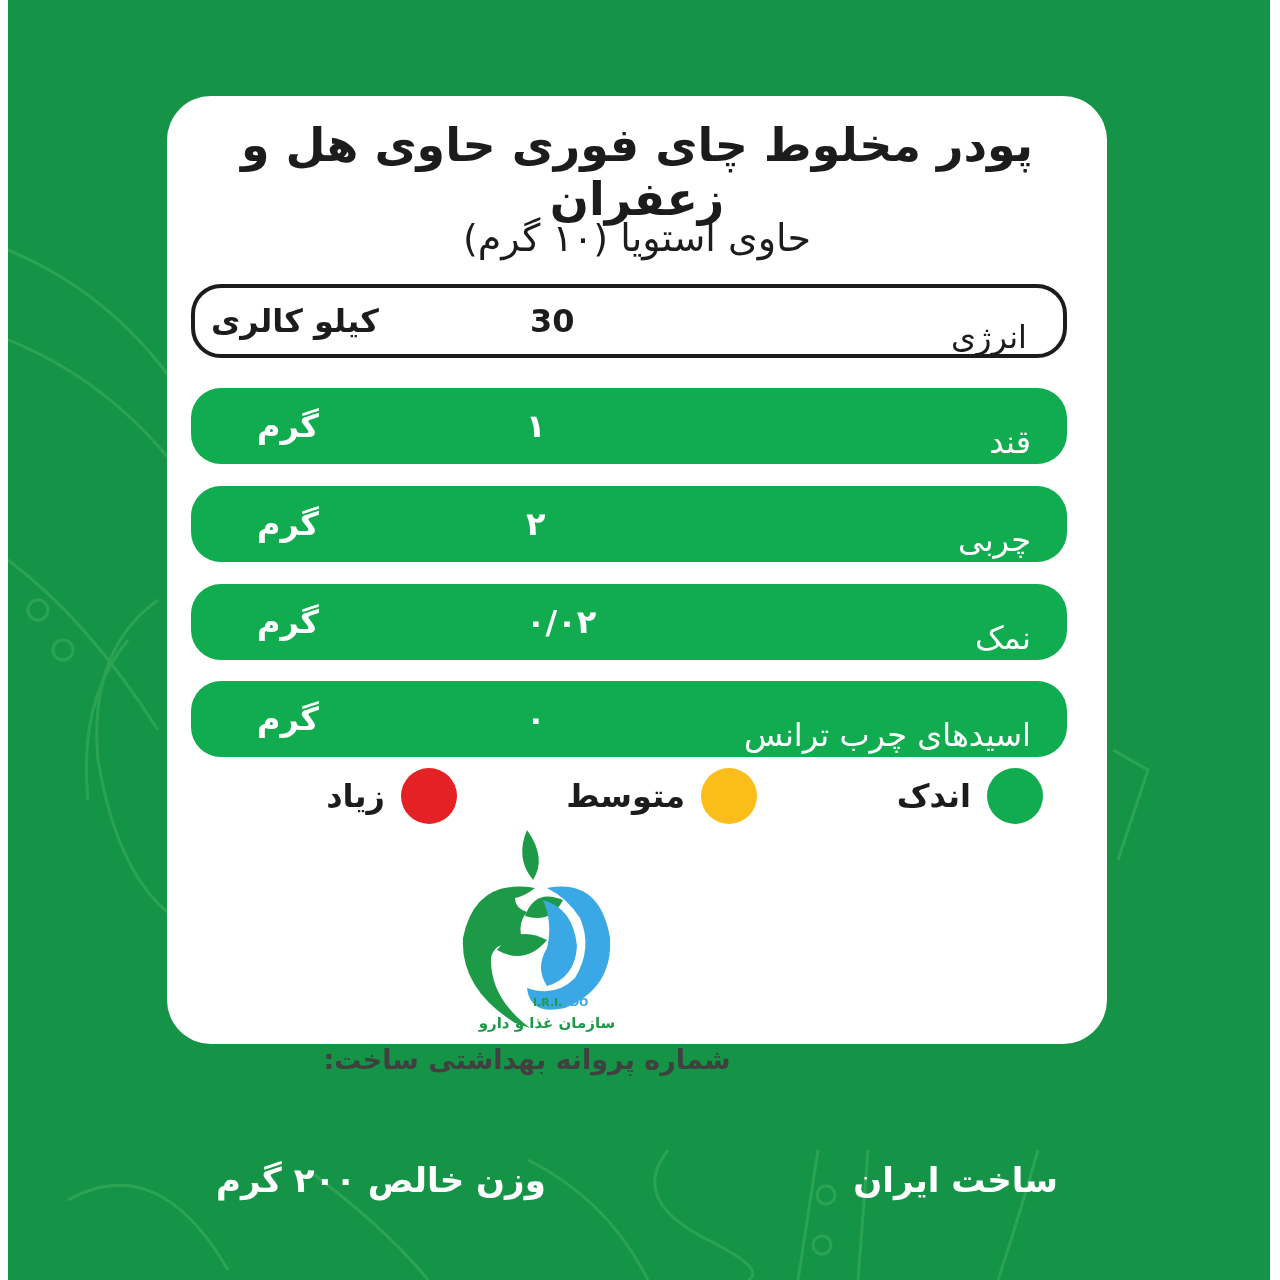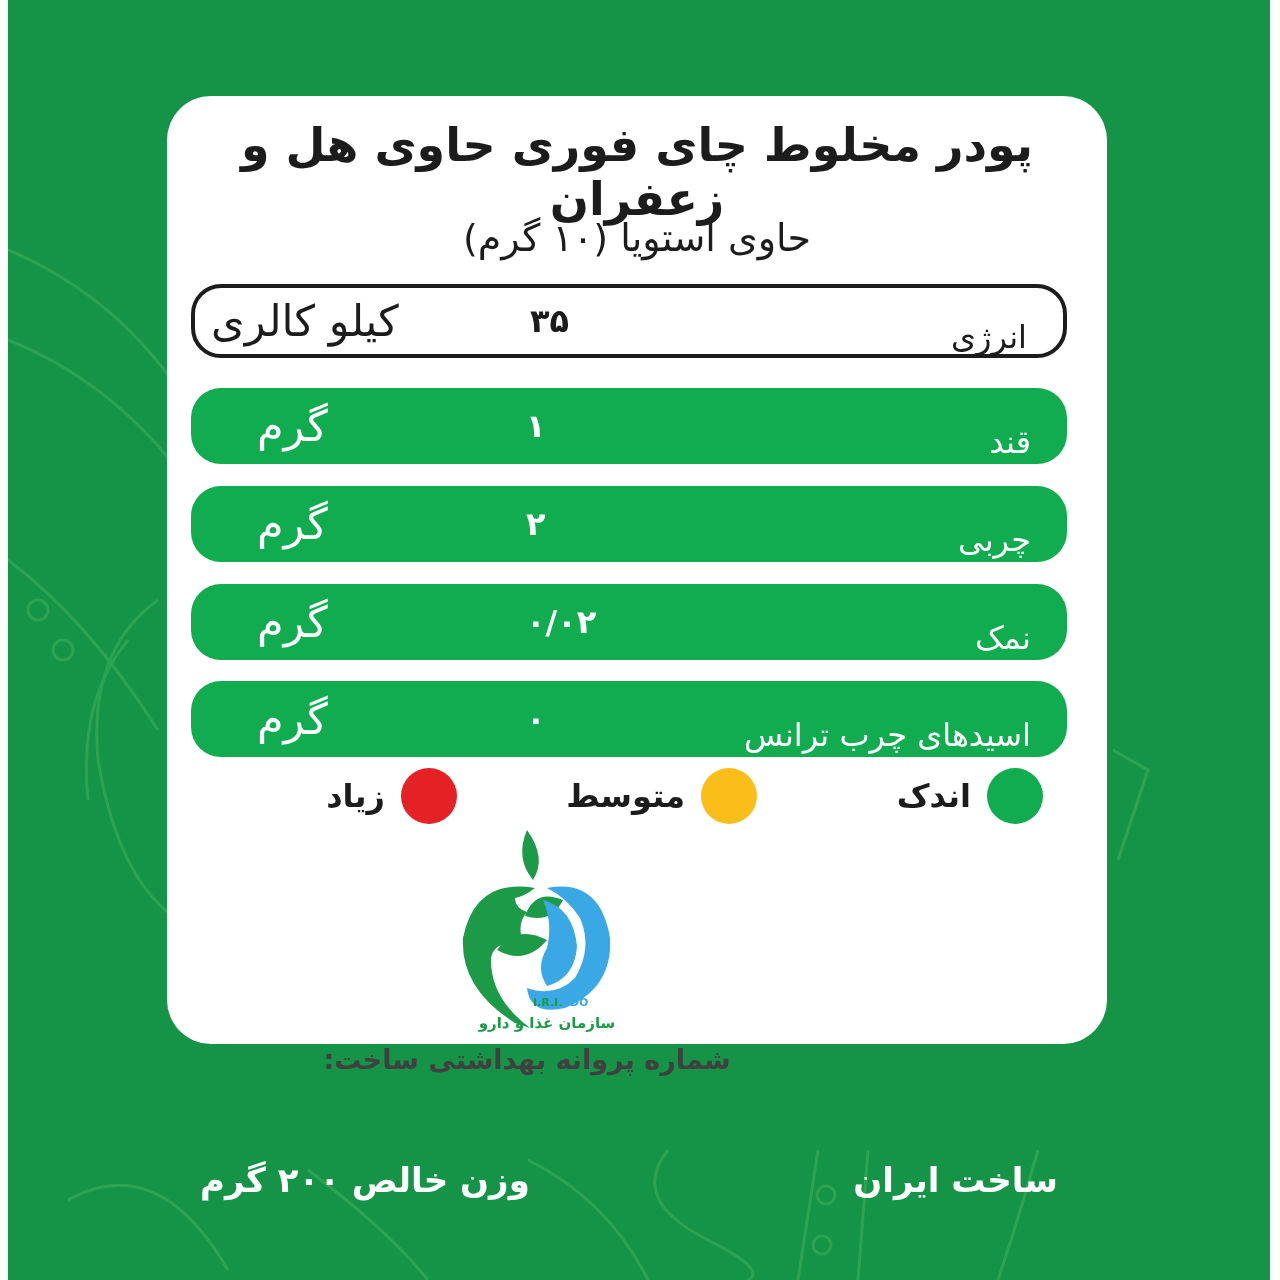--- a/index.html
+++ b/index.html
@@ -8,21 +8,21 @@
   .bg { position:absolute; left:8px; top:0; width:1262px; height:1280px; background:#159447; overflow:hidden; }
   .bg svg { position:absolute; left:0; top:0; }
   .card { position:absolute; left:167px; top:96px; width:940px; height:948px; background:#ffffff; border-radius:44px; }
   .title { position:absolute; left:0; right:0; top:22px; text-align:center; font-size:46px; font-weight:bold; color:#1c1c1c; direction:rtl; letter-spacing:-0.5px; }
   .subtitle { position:absolute; left:0; right:0; top:108px; text-align:center; font-size:38px; color:#1c1c1c; direction:rtl;margin-top:12px; }
   .row { position:absolute; left:24px; width:876px; height:76px; border-radius:30px; direction:rtl; }
   .row.energy { top:188px; height:74px; border:4px solid #1c1c1c; box-sizing:border-box; background:#fff; }
   .row.green { background:#10ac4f; width:876px; }
   .row .lbl { position:absolute; right:36px; top:50%; transform:translateY(-50%); font-size:32px; font-weight:normal; color:#fff; white-space:nowrap;margin-top:16px; }
   .row .val { position:absolute; left:335px; top:50%; transform:translateY(-50%); font-size:32px; font-weight:bold; color:#fff; white-space:nowrap; }
-  .row .unit { position:absolute; left:66px; top:50%; transform:translateY(-50%); font-size:43px; font-weight:normal; color:#fff; white-space:nowrap; }
+  .row .unit { position:absolute; left:66px; top:50%; transform:translateY(-50%); font-size:32px; font-weight:bold; color:#fff; white-space:nowrap; }
   .row.energy .lbl, .row.energy .val, .row.energy .unit { color:#1c1c1c; }
   .row.energy .unit { left:16px; }
   .legend { position:absolute; top:672px; left:0; width:940px; height:60px; }
   .leg-item { position:absolute; top:0; height:56px; direction:rtl; display:flex; align-items:center; gap:16px; }
   .dot { width:56px; height:56px; border-radius:50%; display:inline-block; }
   .leg-label { font-size:32px; font-weight:bold; color:#1c1c1c; }
   .logo { position:absolute; left:288px; top:732px; width:160px; height:200px; }
   .logo-fa { position:absolute; left:290px; top:918px; width:180px; text-align:center; font-size:15px; font-weight:bold; color:#1c9a48; direction:rtl; }
   .logo-en { position:absolute; left:366px; top:900px; font-size:11px; font-weight:bold; }
   .permit-label { position:absolute; left:150px; width:420px; top:948px; text-align:center; font-size:27px; font-weight:bold; color:#404040; direction:rtl; }
@@ -55,21 +55,21 @@
     </g>
   </svg>
 </div>
 
 <div class="card">
   <div class="title">پودر مخلوط چای فوری حاوی هل و زعفران</div>
   <div class="subtitle">حاوی استویا (۱۰ گرم)</div>
 
   <div class="row energy">
     <span class="lbl">انرژی</span>
-    <span class="val">۳۵</span>
+    <span class="val">30</span>
     <span class="unit">کیلو کالری</span>
   </div>
 
   <div class="row green" style="top:292px;">
     <span class="lbl">قند</span>
     <span class="val">۱</span>
     <span class="unit">گرم</span>
   </div>
   <div class="row green" style="top:390px;">
     <span class="lbl">چربی</span>
@@ -111,14 +111,14 @@
     <path d="M88 72 Q118 80 122 118 Q120 150 92 158 Q80 140 92 120 Q98 95 88 72 Z" fill="#3aa8e4"></path>
   </svg>
   <div class="logo-en">
     <span style="color:#1c9a48;">I.R.I.</span><span style="color:#3aa8e4;">FDO</span>
   </div>
   <div class="logo-fa">سازمان غذا و دارو</div>
 
   <div class="permit-label">شماره پروانه بهداشتی ساخت:</div>
 </div>
 
-<div class="footer" style="left:200px;text-align:right;">وزن خالص ۲۰۰ گرم</div>
+<div class="footer" style="left:216px;text-align:right;">وزن خالص ۲۰۰ گرم</div>
 <div class="footer" style="right:222px;">ساخت ایران</div>
 
 </body></html>

